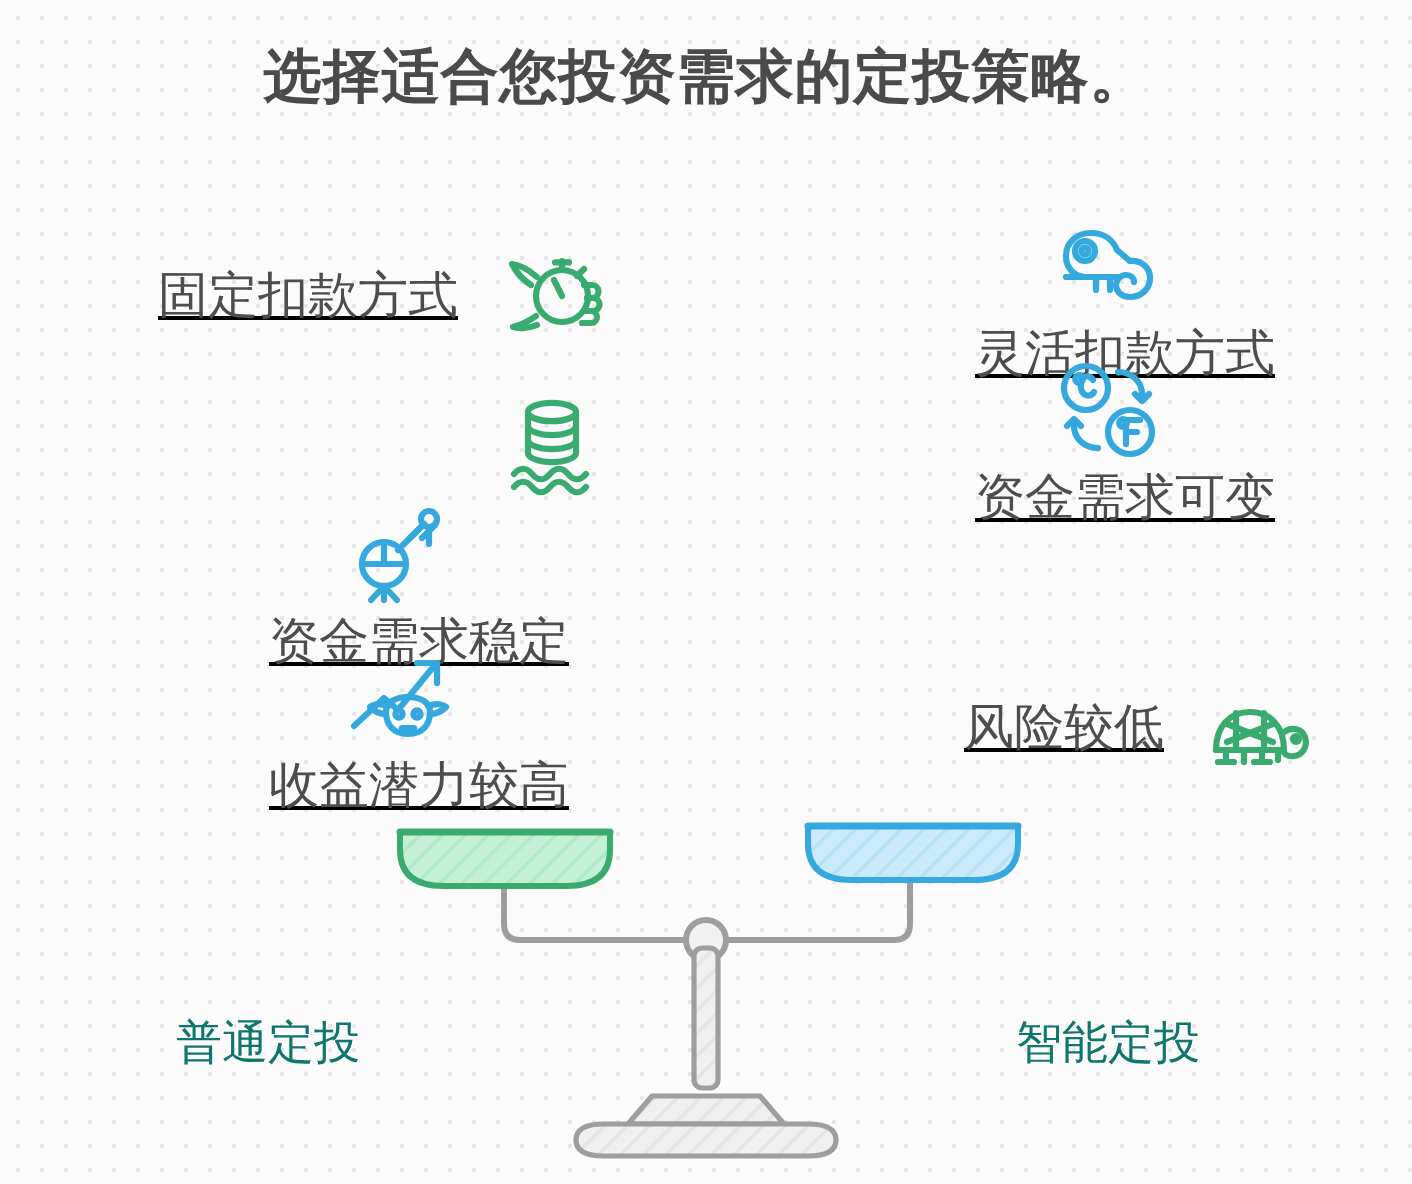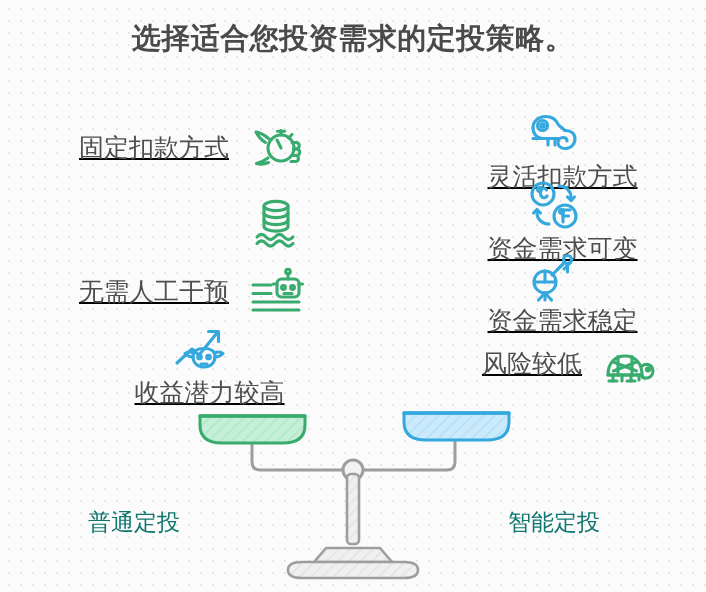--- a/index.html
+++ b/index.html
@@ -205,41 +205,20 @@
               <path d="M24 48 C17 48 12 43 12 37 L12 34"></path>
               <path d="M8.5 37 L12 33.5 L15.5 37"></path>
             </g>
           </svg>
         </span>
         <span class="label">资金需求可变</span>
       </div>
     </div>
 
     <div class="row">
-      <div class="side side-left">
-        <span class="label">无需人工干预</span>
-        <span class="icon">
-          <svg viewBox="0 0 58 58">
-            <g class="ic-g">
-              <rect x="30" y="16" width="22" height="18" rx="4.5"></rect>
-              <circle cx="36.5" cy="24.5" r="1.9"></circle>
-              <circle cx="45.5" cy="24.5" r="1.9"></circle>
-              <path d="M37 30.5 L45 30.5"></path>
-              <path d="M41 16 L41 10.5"></path>
-              <circle cx="41" cy="8.5" r="2.3"></circle>
-              <path d="M30 21 L26.5 21"></path>
-              <path d="M52 21 L55.5 21"></path>
-              <path d="M6 22 L24 22"></path>
-              <path d="M6 30.5 L24 30.5"></path>
-              <path d="M6 39 L52 39"></path>
-              <path d="M6 47 L52 47"></path>
-            </g>
-          </svg>
-        </span>
-      </div>
       <div class="side side-right">
         <span class="icon">
           <svg viewBox="0 0 58 58">
             <g class="ic-b">
               <circle cx="20" cy="34" r="11"></circle>
               <path d="M20 23 L20 34"></path>
               <path d="M9.5 34 L30.5 34"></path>
               <path d="M20 45 L20 52"></path>
               <path d="M20 45 L13.5 52"></path>
               <path d="M20 45 L26.5 52"></path>

